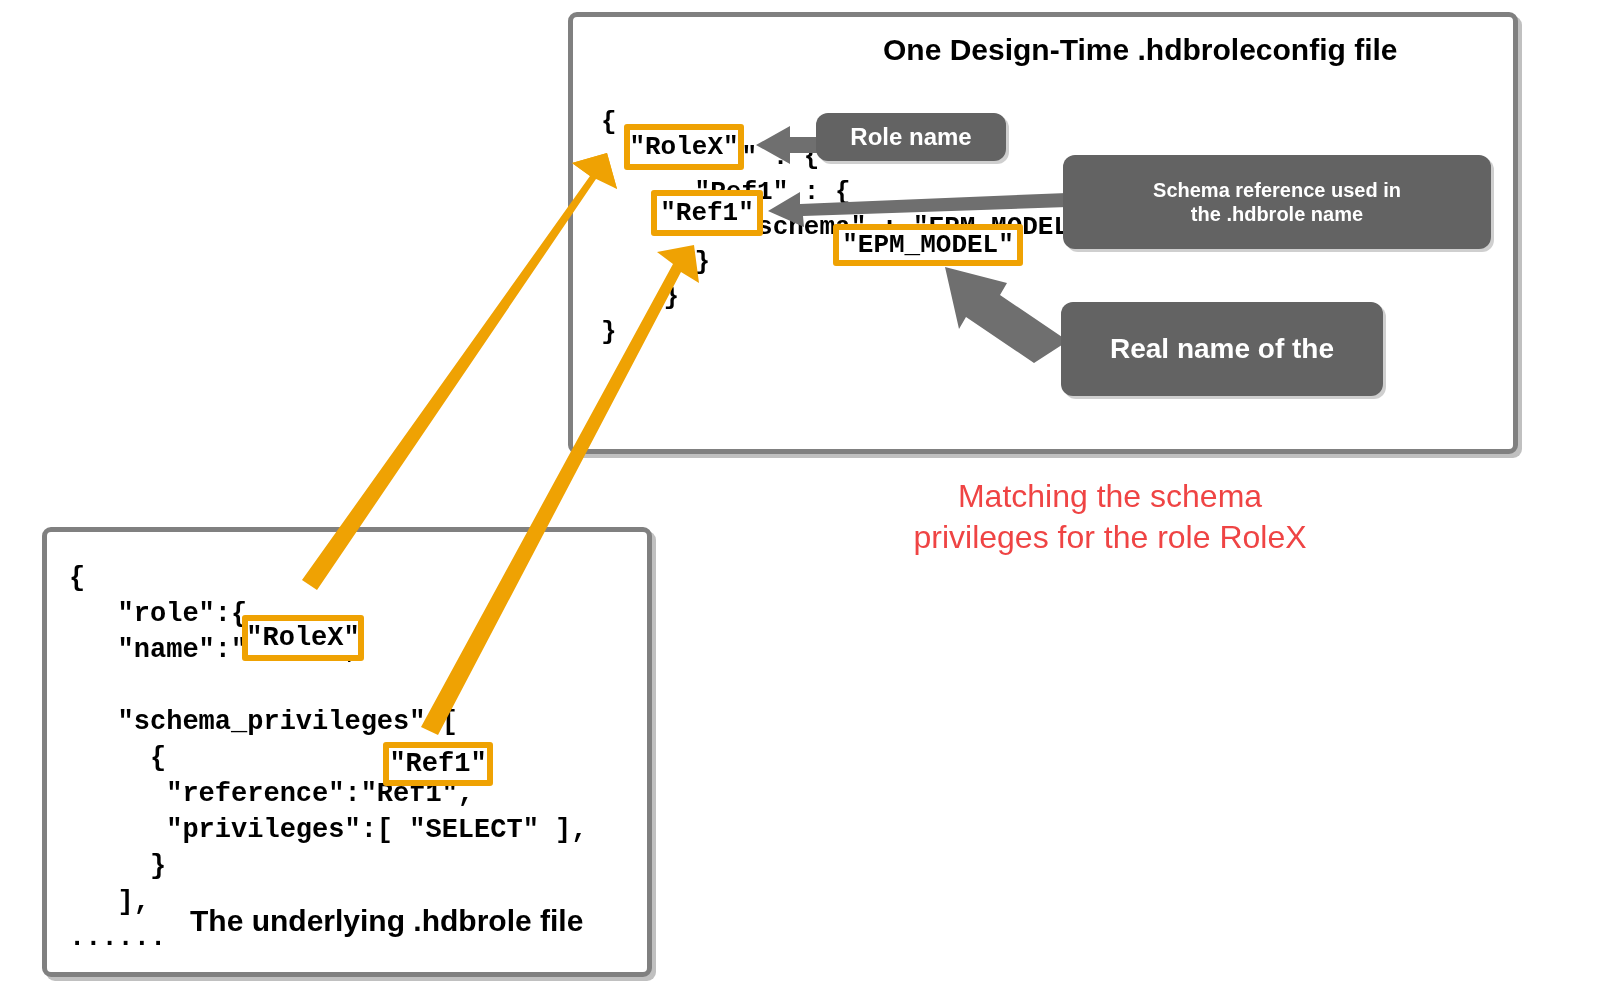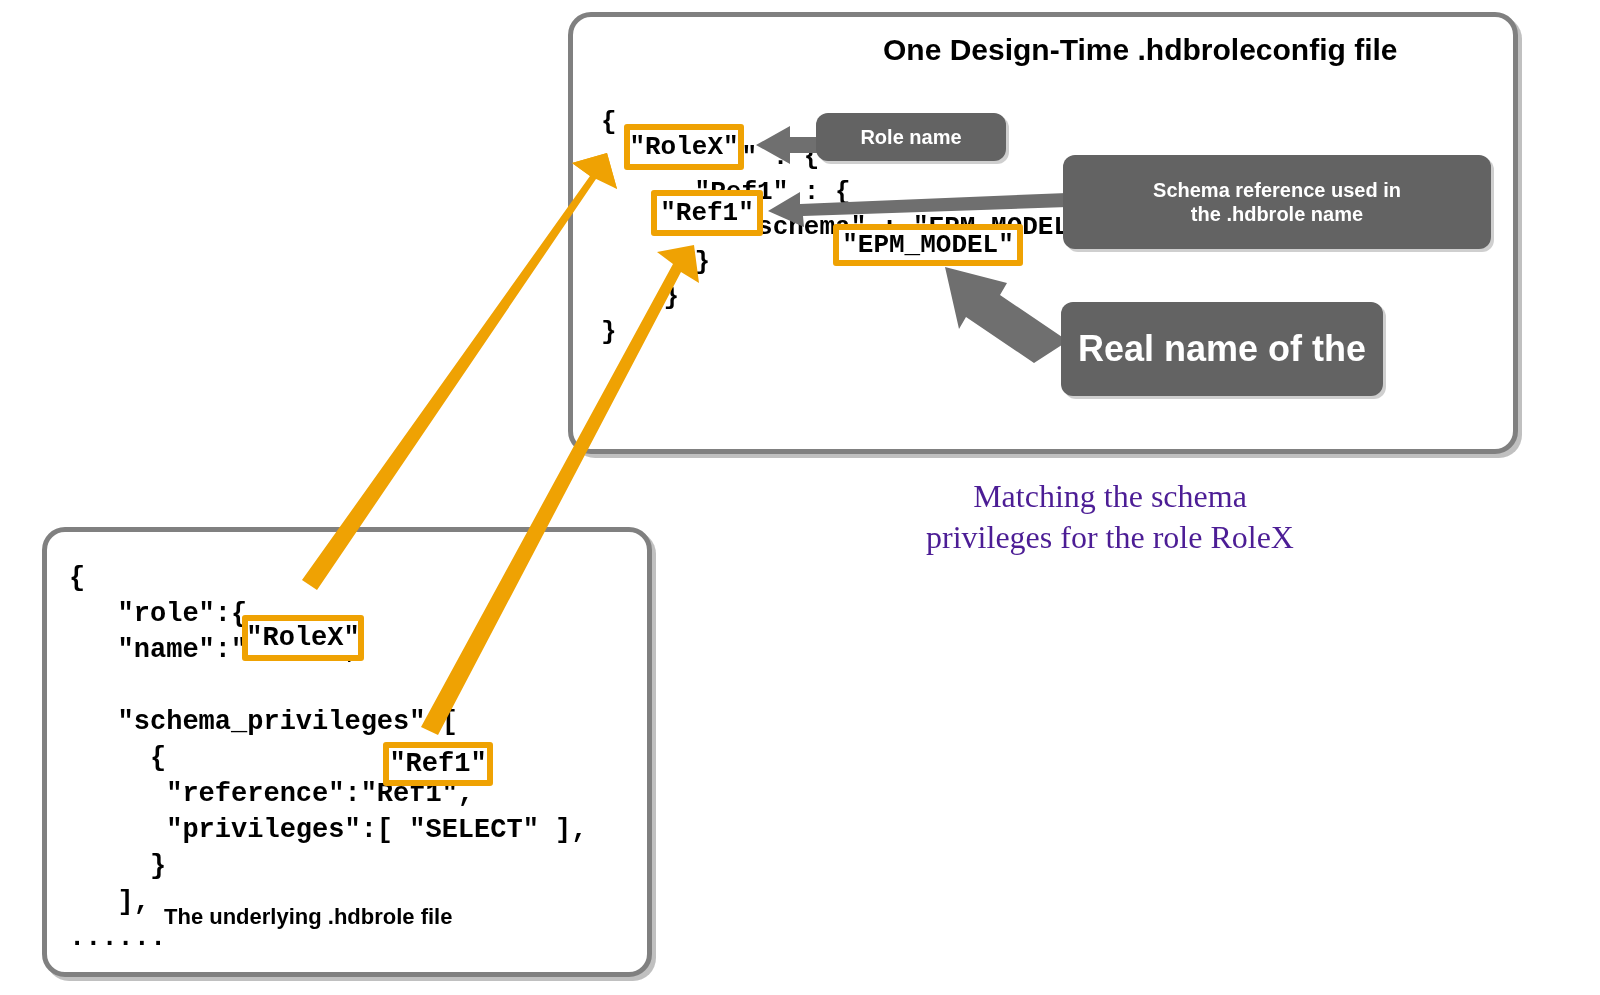--- a/index.html
+++ b/index.html
@@ -14,21 +14,21 @@
     background: #ffffff;
     overflow: hidden;
     font-family: "Liberation Sans", sans-serif;
   }
 
   
   .panel {
     position: absolute;
     background: #ffffff;
     border: 5px solid #808080;
-    border-radius: 23px;
+    border-radius: 9px;
     box-sizing: border-box;
     box-shadow: 4px 4px 0 0 rgba(140,140,140,0.55);
   }
   #panel-design {
     left: 568px;
     top: 12px;
     width: 950px;
     height: 442px;
   }
   #panel-hdbrole {
@@ -44,23 +44,23 @@
     font-weight: bold;
     color: #000000;
     white-space: nowrap;
   }
   #design-title {
     left: 310px;
     top: 16px;
     font-size: 30px;
   }
   #hdbrole-title {
-    left: 117px;
+    left: 143px;
     top: 372px;
-    font-size: 22px;
+    font-size: 30px;
   }
 
   
   .code {
     position: absolute;
     font-family: "Liberation Mono", "DejaVu Sans Mono", monospace;
     font-size: 26px;
     line-height: 35px;
     color: #000000;
     white-space: pre;
@@ -108,40 +108,39 @@
     display: flex;
     align-items: center;
     justify-content: center;
     text-align: center;
     box-sizing: border-box;
     box-shadow: 3px 3px 0 0 rgba(160,160,160,0.5);
     padding: 6px 14px;
     line-height: 1.22;
   }
   #callout-rolename {
-    left: 816px; top: 113px; width: 190px; height: 48px; font-size: 20px;
+    left: 816px; top: 113px; width: 190px; height: 48px; font-size: 24px;
   }
   #callout-schemaref {
     left: 1063px; top: 155px; width: 428px; height: 94px; font-size: 20px;
   }
   #callout-realname {
-    left: 1061px; top: 302px; width: 322px; height: 94px; font-size: 36px;
+    left: 1061px; top: 302px; width: 322px; height: 94px; font-size: 28px;
   }
 
   
   #caption {
     position: absolute;
     left: 858px;
     top: 476px;
     width: 504px;
     text-align: center;
     font-size: 32px;
-    color: #4c1d95;
+    color: #ef4444;
     line-height: 1.28;
-    font-family: Liberation Serif, serif;
   }
 
   
   #arrows {
     position: absolute;
     left: 0;
     top: 0;
     width: 1600px;
     height: 995px;
     pointer-events: none;

